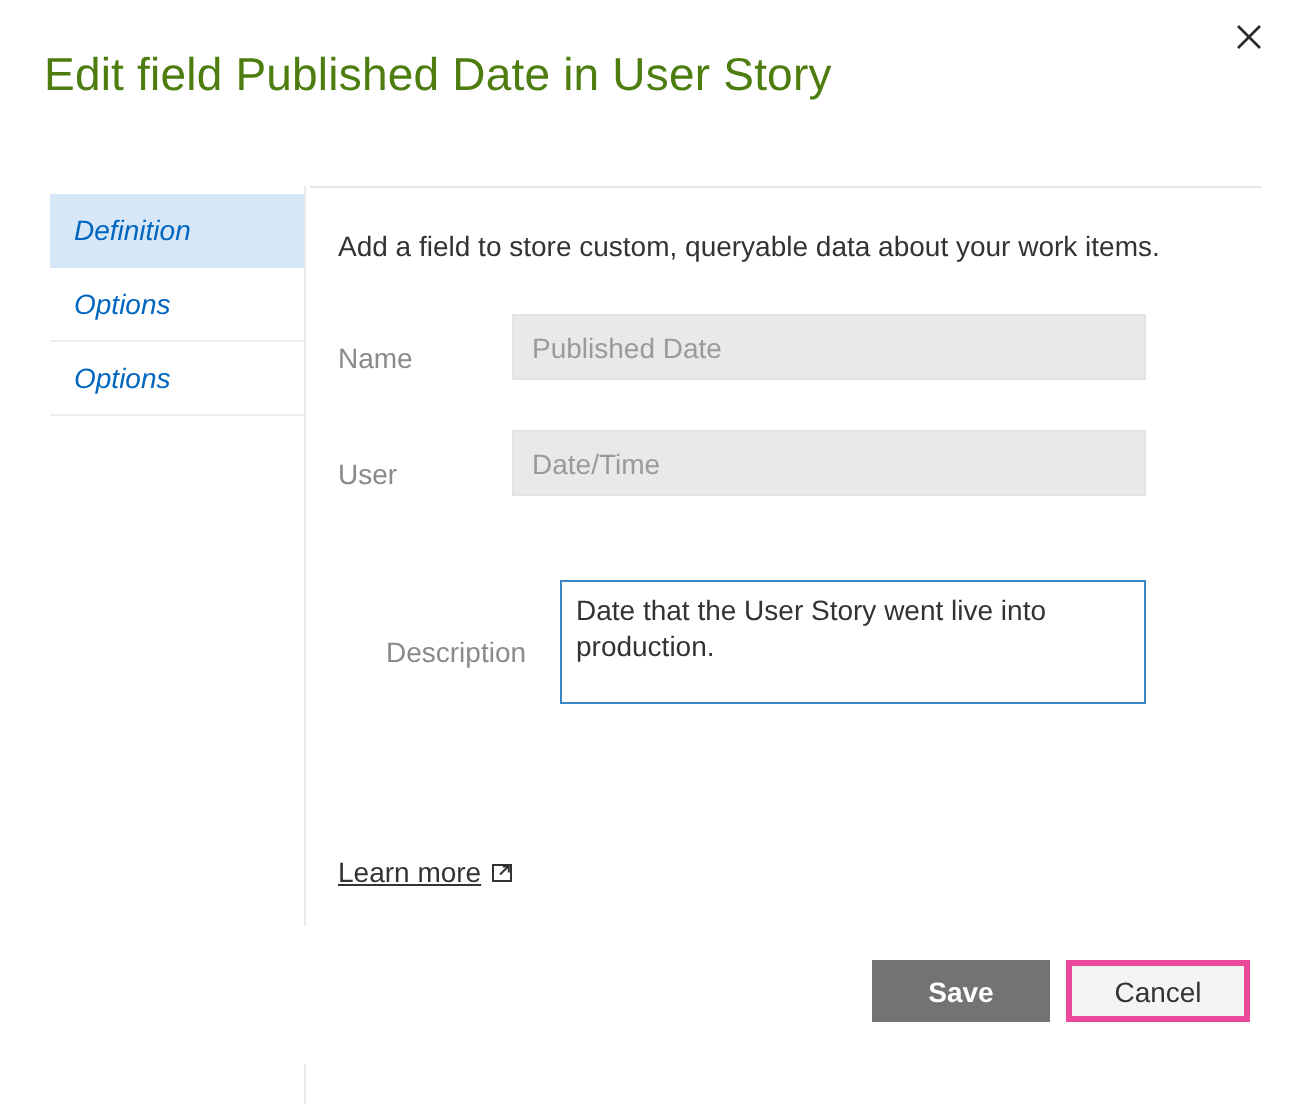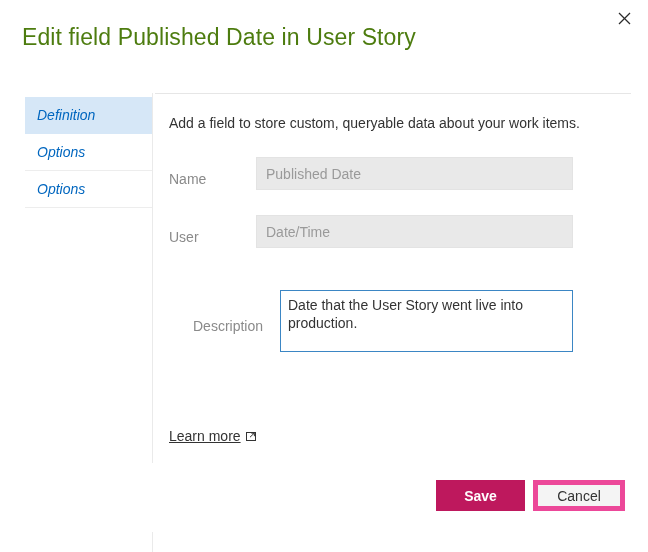--- a/index.html
+++ b/index.html
@@ -210,30 +210,30 @@
     font-family: "Liberation Sans", sans-serif;
     font-size: 14px;
     border: none;
     cursor: pointer;
     padding: 0;
     box-sizing: border-box;
   }
   .btn-save {
     left: 436px;
     width: 89px;
-    background: #be185d;
+    background: #737373;
     color: #ffffff;
     font-weight: bold;
   }
   .btn-cancel {
     left: 533px;
     width: 92px;
     background: #f4f4f4;
     color: #333333;
-    border: 5px solid #ec4899;
+    border: 3px solid #ec4899;
   }
 </style>
 </head>
 <body>
 
 <button class="close-btn">
   <span>
     <svg width="13" height="13" viewBox="0 0 13 13" aria-hidden="true">
       <line x1="1" y1="1" x2="12" y2="12" stroke="#2b2b2b" stroke-width="1.3"></line>
       <line x1="12" y1="1" x2="1" y2="12" stroke="#2b2b2b" stroke-width="1.3"></line>

